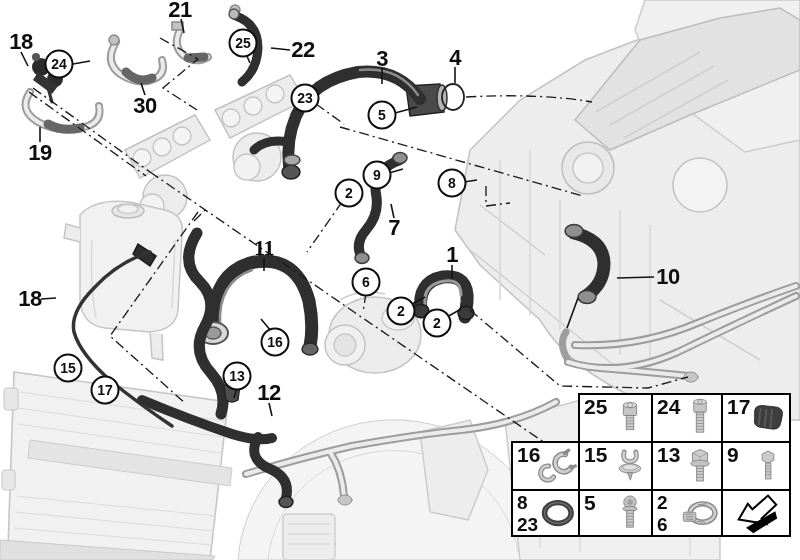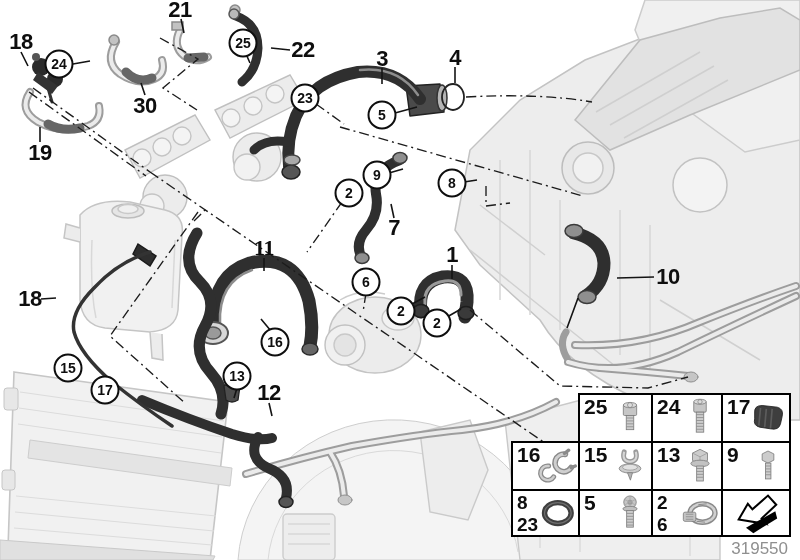--- a/index.html
+++ b/index.html
@@ -375,14 +375,13 @@
           <use href="#sym-hose-clamp"></use>
         </svg>
       </div>
       <div class="cell last-col last-row">
         <svg viewBox="0 0 48 48" class="licon wide">
           <use href="#sym-direction-arrow"></use>
         </svg>
       </div>
     </div>
 
-  <div class="fig-number">319550</div>
 </div>
 
 </body></html>

